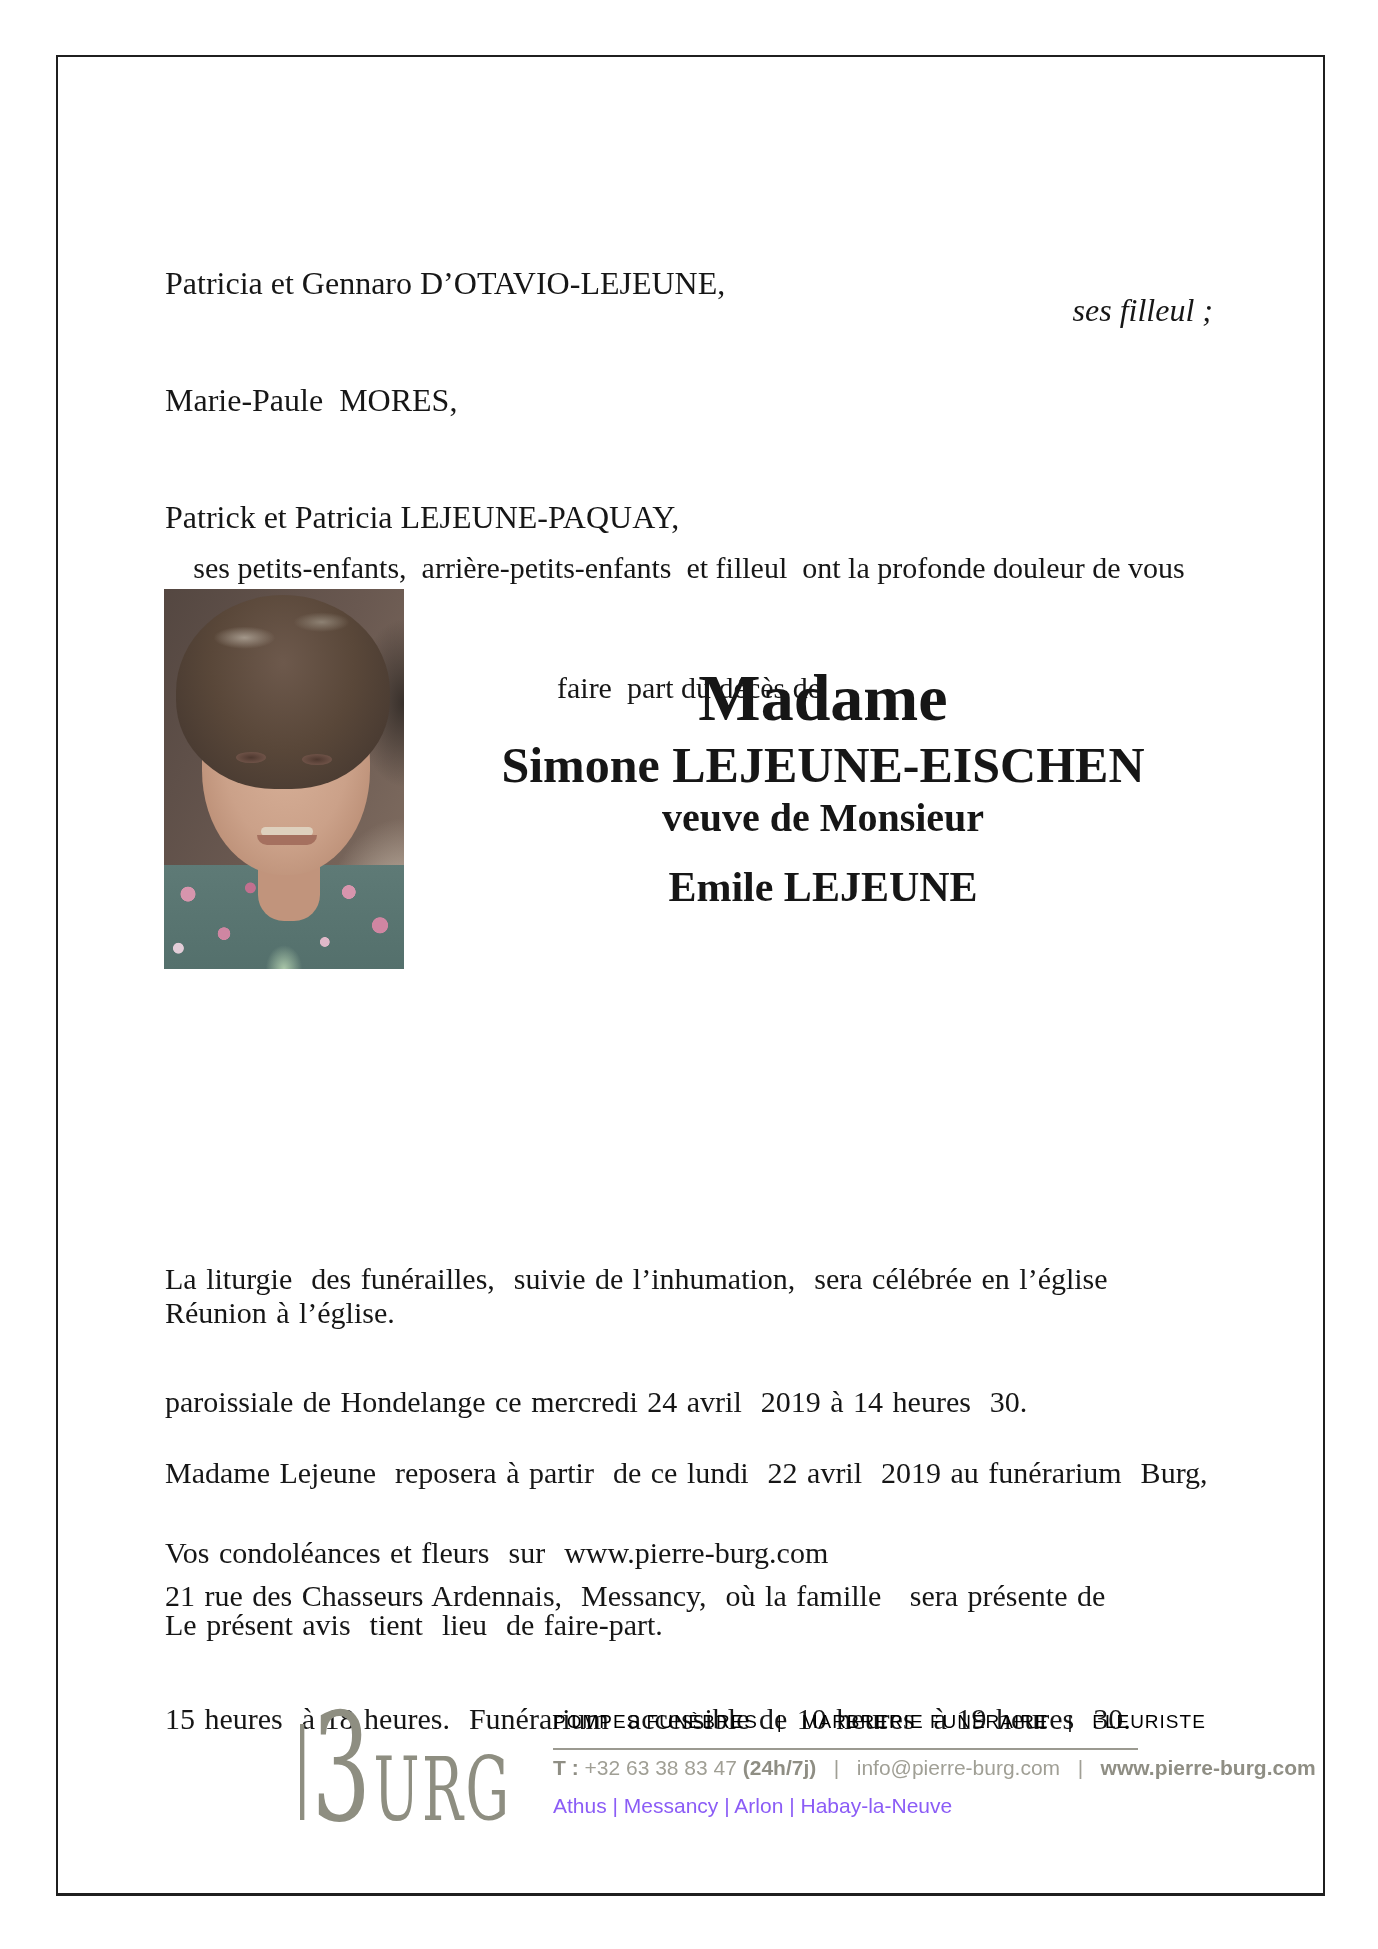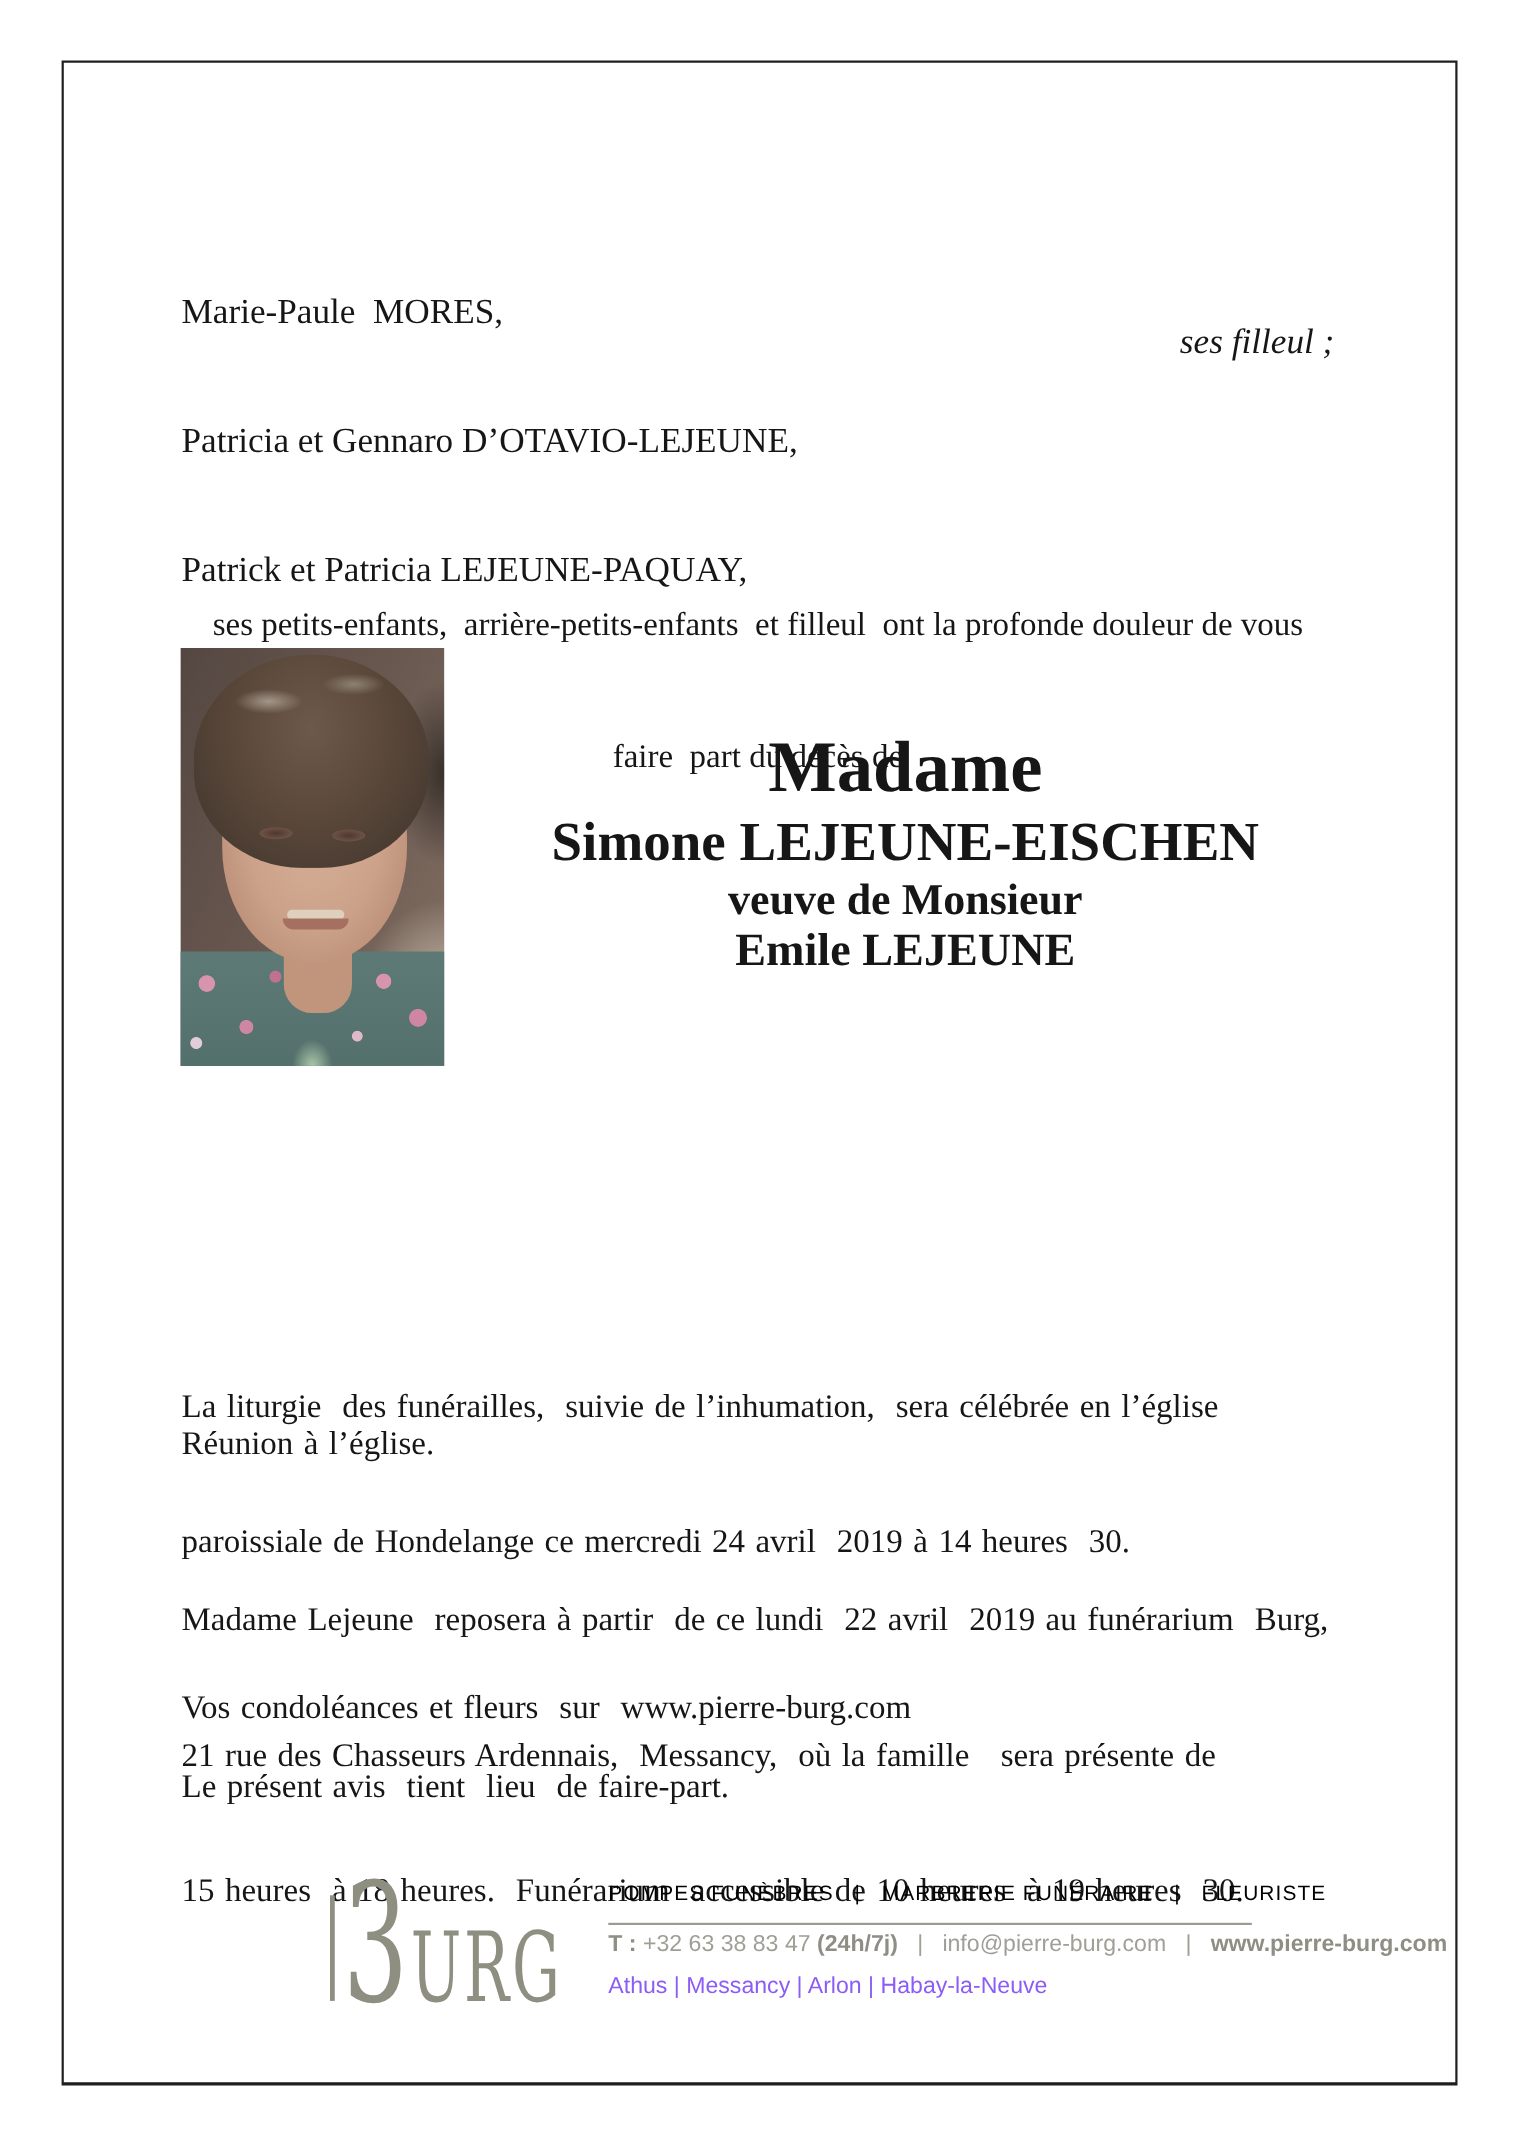--- a/index.html
+++ b/index.html
@@ -60,21 +60,21 @@
   .ph-eye-r { left:138px; top:165px; width:30px; height:11px; border-radius:50%;
     background:radial-gradient(#4e382f 0%, #6e5247 70%); }
   .ph-teeth { left:97px; top:238px; width:52px; height:9px; border-radius:5px; background:#ded0bd; }
   .ph-mouth { left:93px; top:246px; width:60px; height:10px; border-radius:0 0 30px 30px; background:#a5705f; }
 
   
   .name-block { left:403px; top:662px; width:840px; text-align:center; font-weight:bold; }
   .title-madame   { font-size:66px; line-height:72px; }
   .title-name     { font-size:50px; line-height:62px; }
   .title-relation { font-size:40px; line-height:44px; }
-  .title-spouse   { font-size:42px; line-height:48px; }
+  .title-spouse   { font-size:42px; line-height:48px;margin-top:23px; }
 
   
   .para { left:165px; font-size:30px; line-height:41px; white-space:pre; word-spacing:2px; }
   .p-birth       { top:1056px; }
   .p-liturgy     { top:1176px; }
   .p-meeting     { top:1292px; }
   .p-repose      { top:1370px; }
   .p-condolences { top:1532px; }
   .p-notice      { top:1604px; }
   .sup-er { font-size:18px; }
@@ -94,22 +94,22 @@
   .contact .b { font-weight:bold; color:#8f8e84; }
   .locations { left:553px; top:1794px; font-size:21px; color:#8b5cf6; }
 </style>
 </head>
 <body>
 
 <div class="page">
   <div class="frame"></div>
 
   <div class="abs family">
+    <div>Patricia et Gennaro D’OTAVIO-LEJEUNE,</div>
     <div>Marie-Paule  MORES,</div>
-    <div>Patricia et Gennaro D’OTAVIO-LEJEUNE,</div>
     <div>Patrick et Patricia LEJEUNE-PAQUAY,</div>
   </div>
 
   <div class="abs children-note">ses filleul ;</div>
 
   <div class="abs announce">
     <div>ses petits-enfants,  arrière-petits-enfants  et filleul  ont la profonde douleur de vous</div>
     <div>faire  part du décès de</div>
   </div>
 

